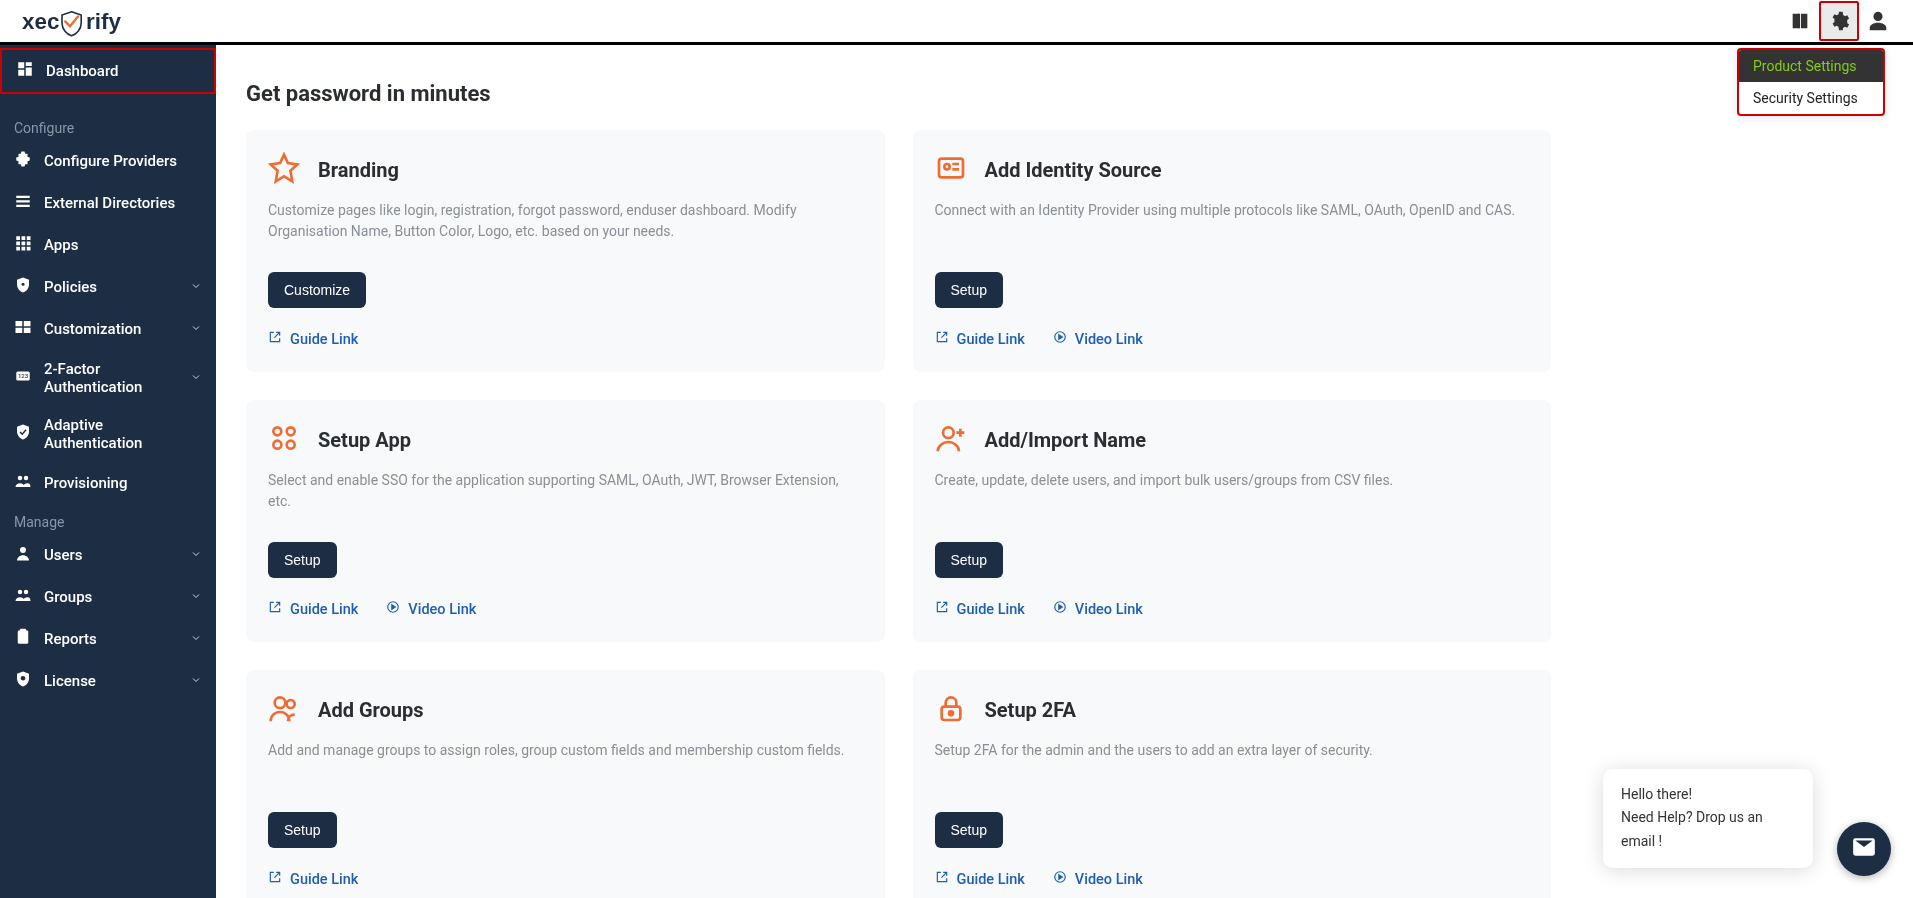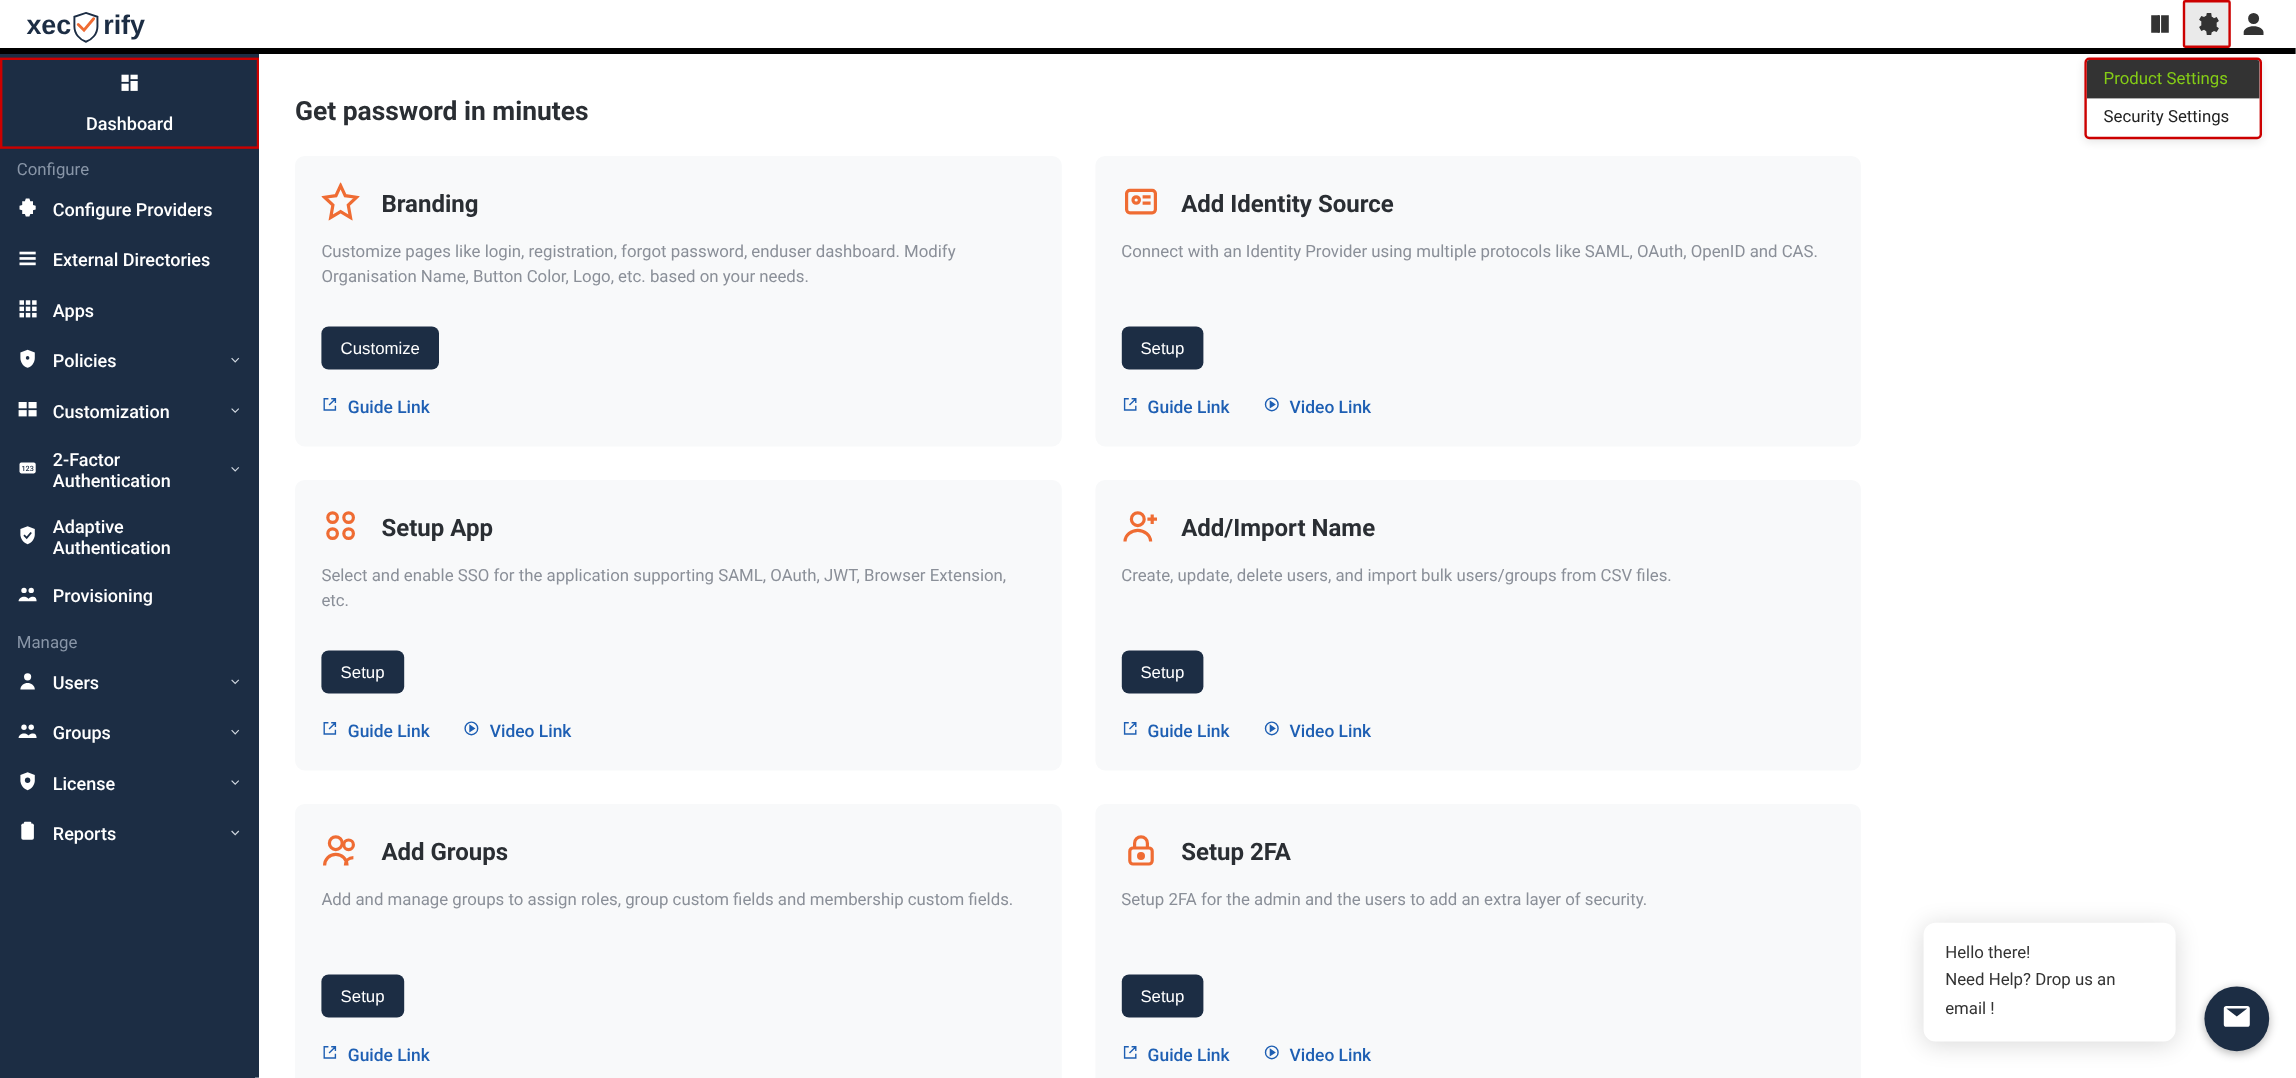--- a/index.html
+++ b/index.html
@@ -24,21 +24,21 @@
     margin:0; padding:0;
     font-family: -apple-system, BlinkMacSystemFont, "Segoe UI", Roboto, Helvetica, Arial, sans-serif;
     background:var(--page-bg);
     color:var(--heading);
     width:1913px; height:898px; overflow:hidden;
   }
   
   .topbar{
     height:45px; width:100%;
     display:flex; align-items:center; justify-content:space-between;
-    border-bottom:5px solid #000000;
+    border-bottom:3px solid #000000;
     background:#fff;
     position:relative; z-index:20;
   }
   .logo{display:flex; align-items:center; padding-left:14px; padding-top:4px;}
   .logo svg{height:32px;}
   .topbar-right{display:flex; align-items:center; gap:2px; padding-right:18px;}
   .top-icon-btn{
     width:34px; height:34px; display:flex; align-items:center; justify-content:center;
     color:#333; cursor:pointer; border-radius:2px;
   }
@@ -84,22 +84,21 @@
   }
   .sidebar .item{
     display:flex; align-items:center;
     padding:10px 14px;
     gap:12px;
     cursor:pointer;
     position:relative;
   }
   .sidebar .item.dashboard{
     border:2.5px solid var(--highlight-box);
-    margin:3px 0 0 0;
-    flex-direction:column;
+    margin:3px 0 16px 0;
   }
   .sidebar .section{
     color:var(--sidebar-section);
     font-size:14px;
     font-weight:400;
     padding:10px 14px 4px;
   }
   .sidebar .item .chev{
     margin-left:auto;
   }
@@ -318,34 +317,34 @@
             <circle cx="16" cy="8" r="3"></circle>
             <path d="M2 20c0-3 3-5 6-5s6 2 6 5M12 20c0-3 3-5 6-5s4 2 4 5"></path>
           </svg></span>
         <span>Groups</span>
         <span class="chev"><svg viewBox="0 0 24 24">
             <path d="M6 9l6 6 6-6" stroke="#cfd6df" stroke-width="2" fill="none"></path>
           </svg></span>
       </div>
       <div class="item">
         <span><svg viewBox="0 0 24 24">
+            <rect x="5" y="3" width="14" height="18" rx="2"></rect>
+            <rect x="8" y="1" width="8" height="4" rx="1"></rect>
+          </svg></span>
+        <span>Reports</span>
+        <span class="chev"><svg viewBox="0 0 24 24">
+            <path d="M6 9l6 6 6-6" stroke="#cfd6df" stroke-width="2" fill="none"></path>
+          </svg></span>
+      </div>
+      <div class="item">
+        <span><svg viewBox="0 0 24 24">
             <path d="M12 2l8 3v6c0 5-3.4 9.7-8 11-4.6-1.3-8-6-8-11V5z"></path>
             <circle cx="12" cy="11" r="3" fill="#1c2d44"></circle>
           </svg></span>
         <span>License</span>
-        <span class="chev"><svg viewBox="0 0 24 24">
-            <path d="M6 9l6 6 6-6" stroke="#cfd6df" stroke-width="2" fill="none"></path>
-          </svg></span>
-      </div>
-      <div class="item">
-        <span><svg viewBox="0 0 24 24">
-            <rect x="5" y="3" width="14" height="18" rx="2"></rect>
-            <rect x="8" y="1" width="8" height="4" rx="1"></rect>
-          </svg></span>
-        <span>Reports</span>
         <span class="chev"><svg viewBox="0 0 24 24">
             <path d="M6 9l6 6 6-6" stroke="#cfd6df" stroke-width="2" fill="none"></path>
           </svg></span>
       </div>
     </div>
 </div>
 
 <div class="main">
   <h1>Get password in minutes</h1>
   <div class="cards" id="cards">

